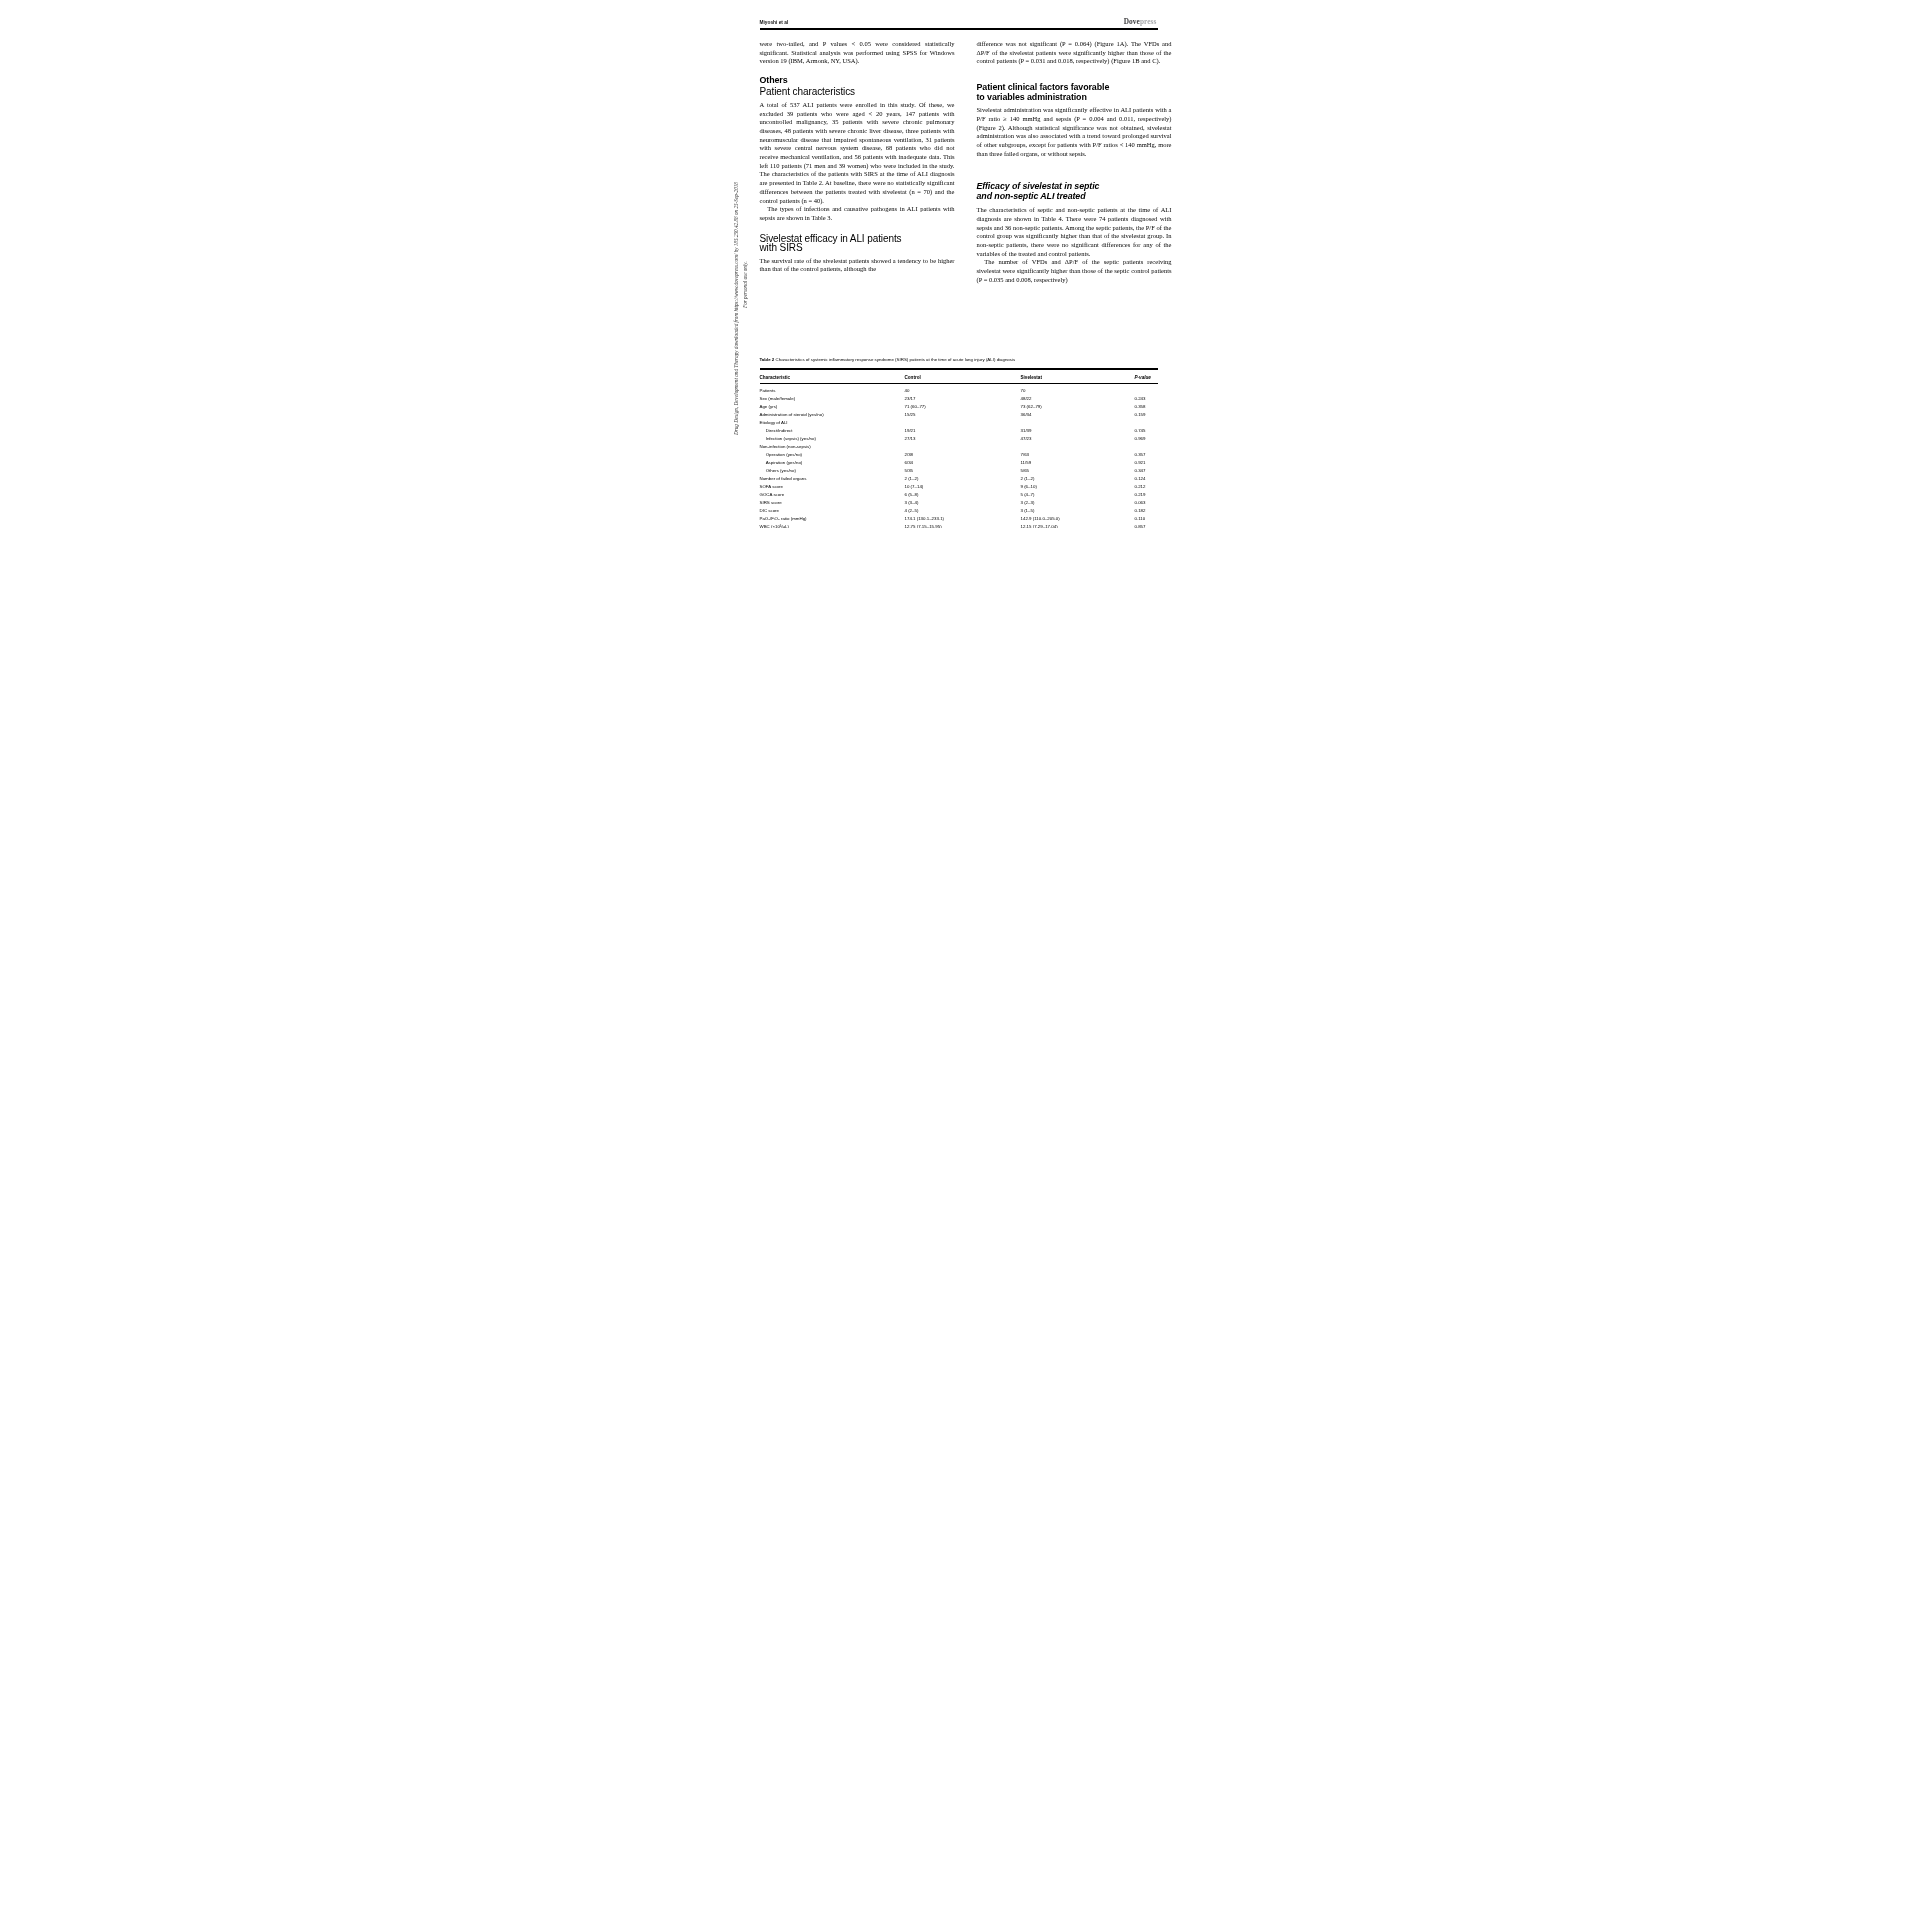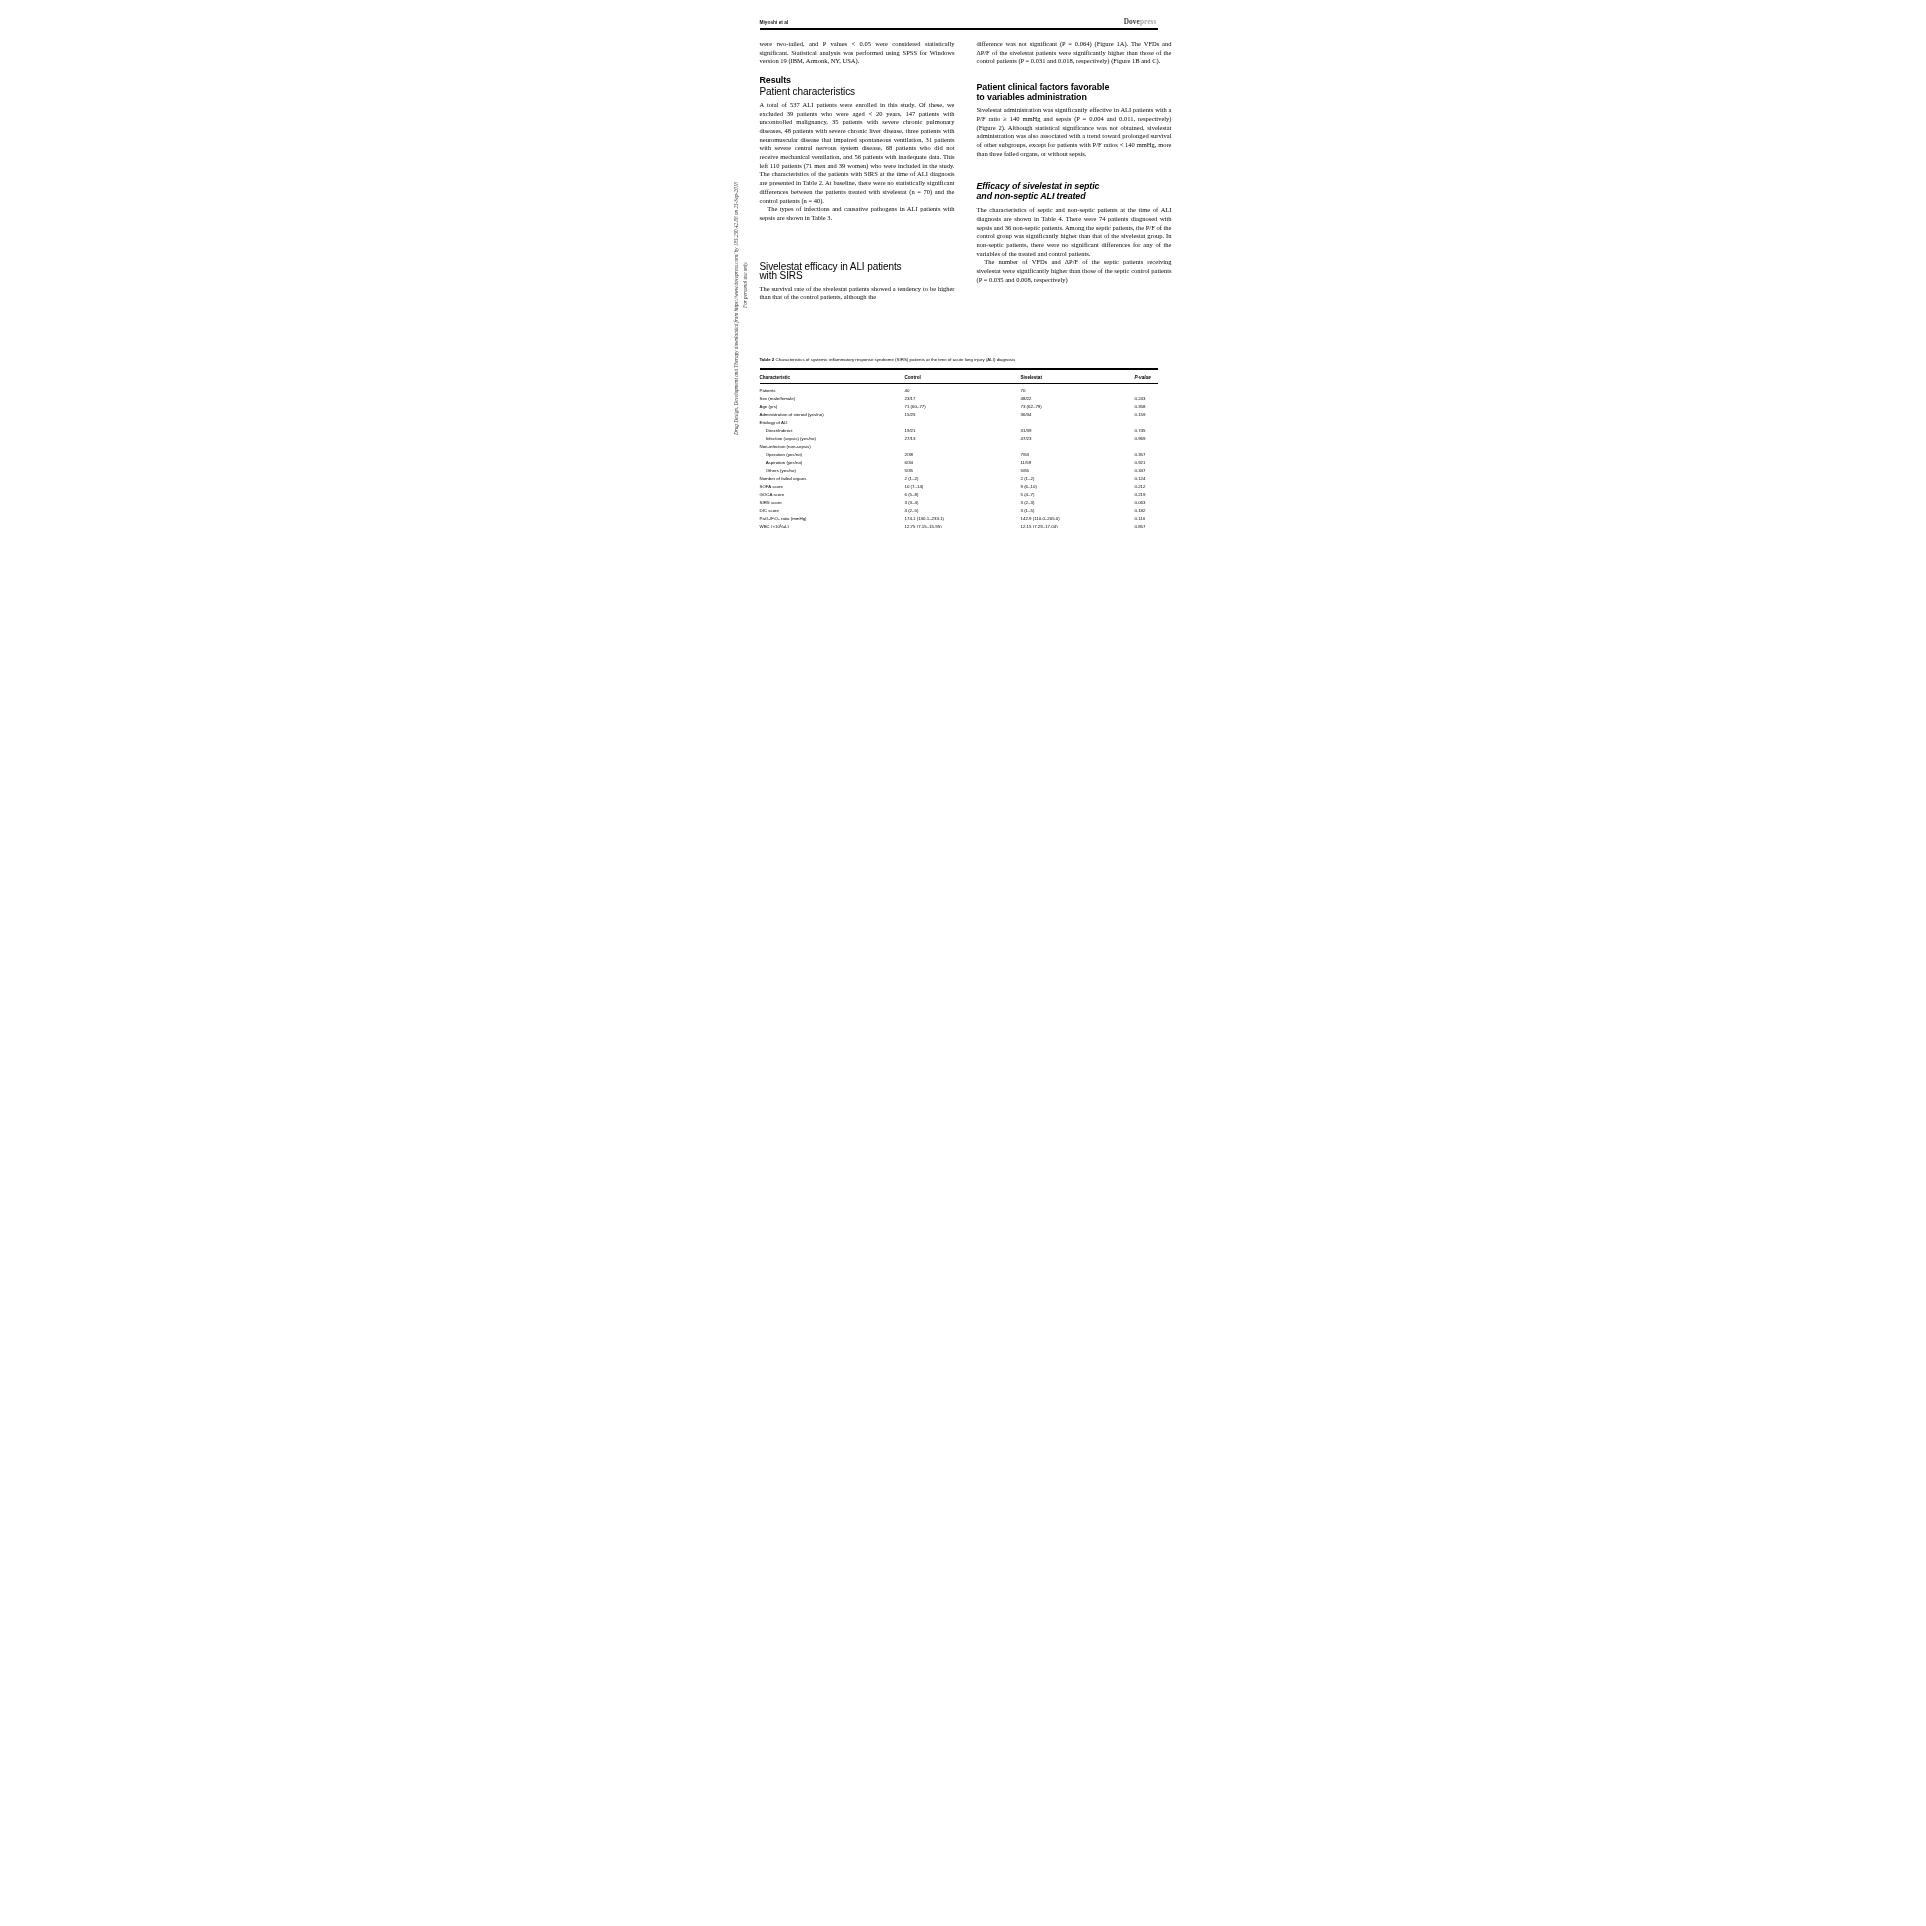--- a/index.html
+++ b/index.html
@@ -38,21 +38,21 @@
   }
   .para.indent-first { text-indent:7.7px; }
   .h1, .h2 { font-family:"Liberation Sans", sans-serif; margin:0; color:#000; }
   .h1 { font-size:8.9px; font-weight:bold; line-height:10.4px; letter-spacing:-0.1px; }
   .h2 { font-size:10px; font-weight:normal; line-height:9.6px; letter-spacing:-0.1px; }
   .h1 span, .h2 span { display:block; }
   .mt-a { margin-top:40px; }
   .mt-results { margin-top:8.5px; }
   .mt-pc { margin-top:2.3px; }
   .mt-b { margin-top:3.9px; }
-  .mt-h2b { margin-top:39px; }
+  .mt-h2b { margin-top:11px; }
   .mt-d { margin-top:3.9px; }
   .mt-h1b { margin-top:15.4px; }
   .mt-f { margin-top:3.9px; }
   .mt-h1c { margin-top:22.3px;font-style:italic; }
   .mt-g { margin-top:4.6px; }
 
   
   .tbl-caption {
     position:absolute; left:42px; top:357px; width:398px;
     font-family:"Liberation Sans", sans-serif; font-size:4.4px; color:#000;
@@ -108,21 +108,21 @@
   <div class="header-brand brand">
     <span class="dove">Dove</span><span class="press">press</span>
   </div>
   <div class="header-rule"></div>
 
   <div class="side1">Drug Design, Development and Therapy downloaded from https://www.dovepress.com/ by 185.250.42.88 on 25-Sep-2018</div>
   <div class="side2">For personal use only.</div>
 
   <div class="col col-left">
     <p class="para mt-a">were two-tailed, and P values &lt; 0.05 were considered statistically significant. Statistical analysis was performed using SPSS for Windows version 19 (IBM, Armonk, NY, USA).</p>
-    <h1 class="h1 mt-results">Results</h1>
+    <h1 class="h1 mt-results">Others</h1>
     <h2 class="h2 mt-pc">Patient characteristics</h2>
     <p class="para mt-b">A total of 537 ALI patients were enrolled in this study. Of these, we excluded 39 patients who were aged &lt; 20 years, 147 patients with uncontrolled malignancy, 35 patients with severe chronic pulmonary diseases, 48 patients with severe chronic liver disease, three patients with neuromuscular disease that impaired spontaneous ventilation, 31 patients with severe central nervous system disease, 68 patients who did not receive mechanical ventilation, and 56 patients with inadequate data. This left 110 patients (71 men and 39 women) who were included in the study. The characteristics of the patients with SIRS at the time of ALI diagnosis are presented in Table 2. At baseline, there were no statistically significant differences between the patients treated with sivelestat (n = 70) and the control patients (n = 40).</p>
     <p class="para indent-first">The types of infections and causative pathogens in ALI patients with sepsis are shown in Table 3.</p>
     <h2 class="h2 mt-h2b">
       <span>Sivelestat efficacy in ALI patients</span>
       <span>with SIRS</span>
     </h2>
     <p class="para mt-d">The survival rate of the sivelestat patients showed a tendency to be higher than that of the control patients, although the</p>
   </div>
 

